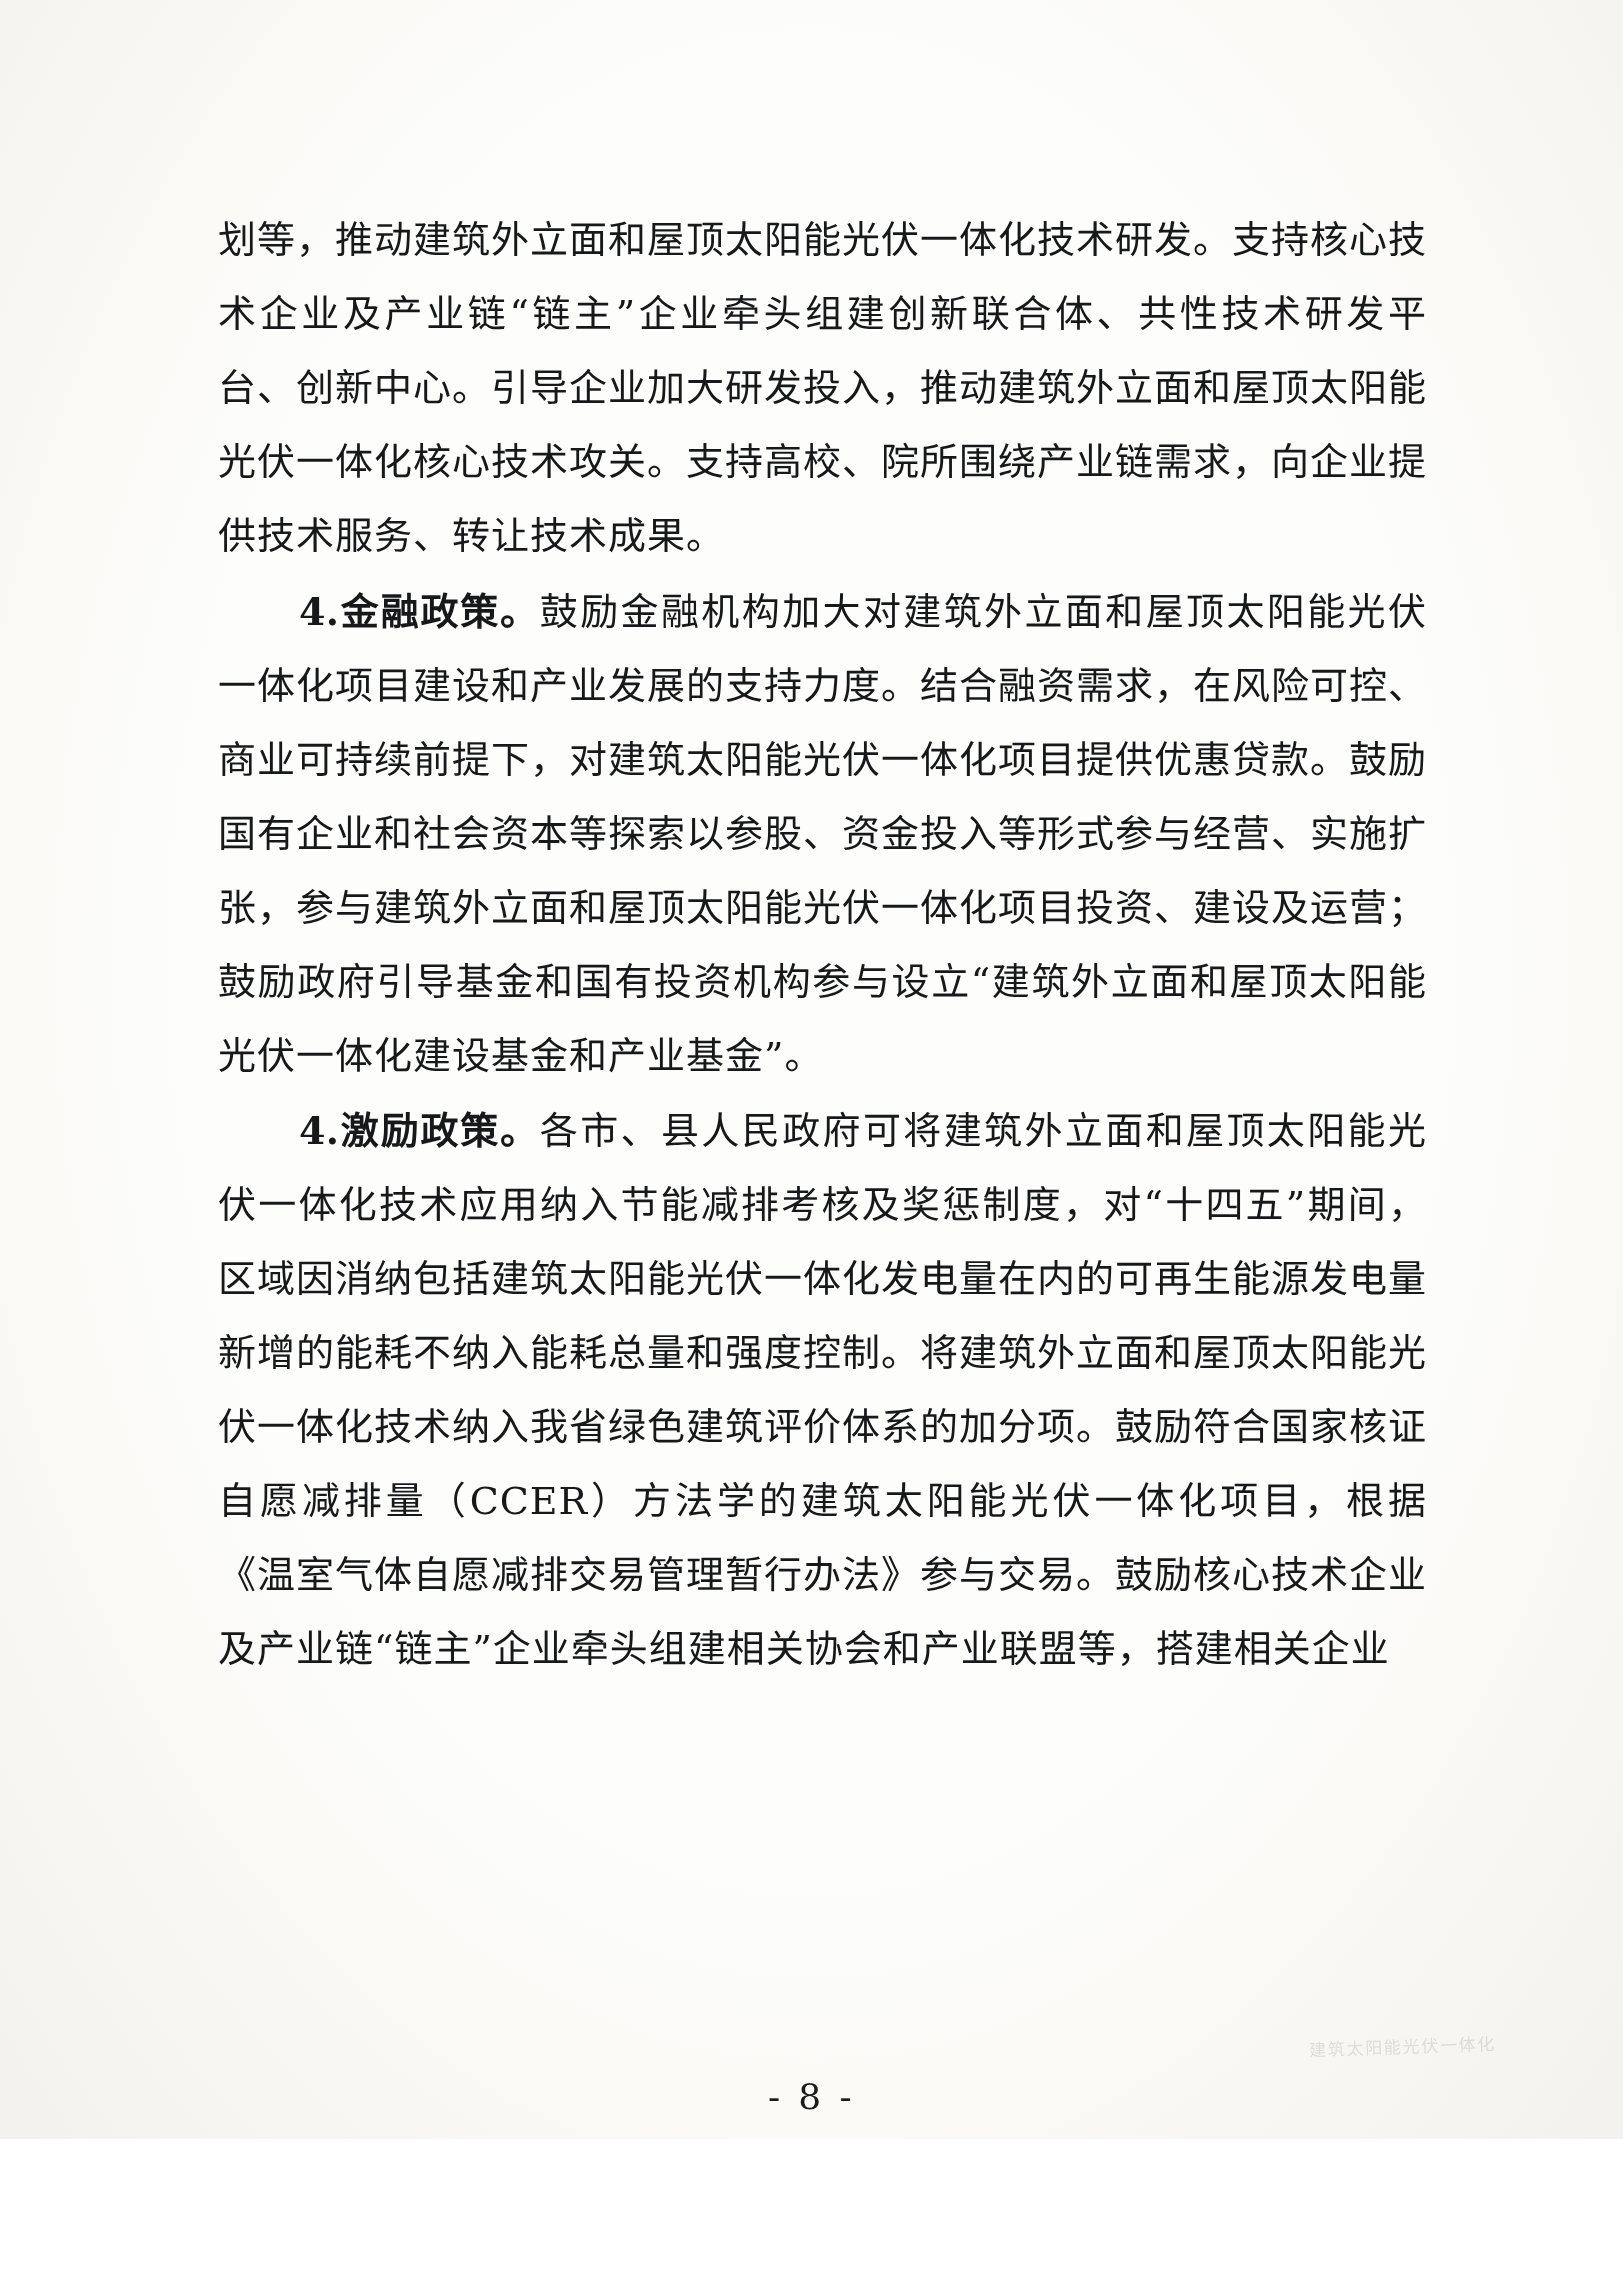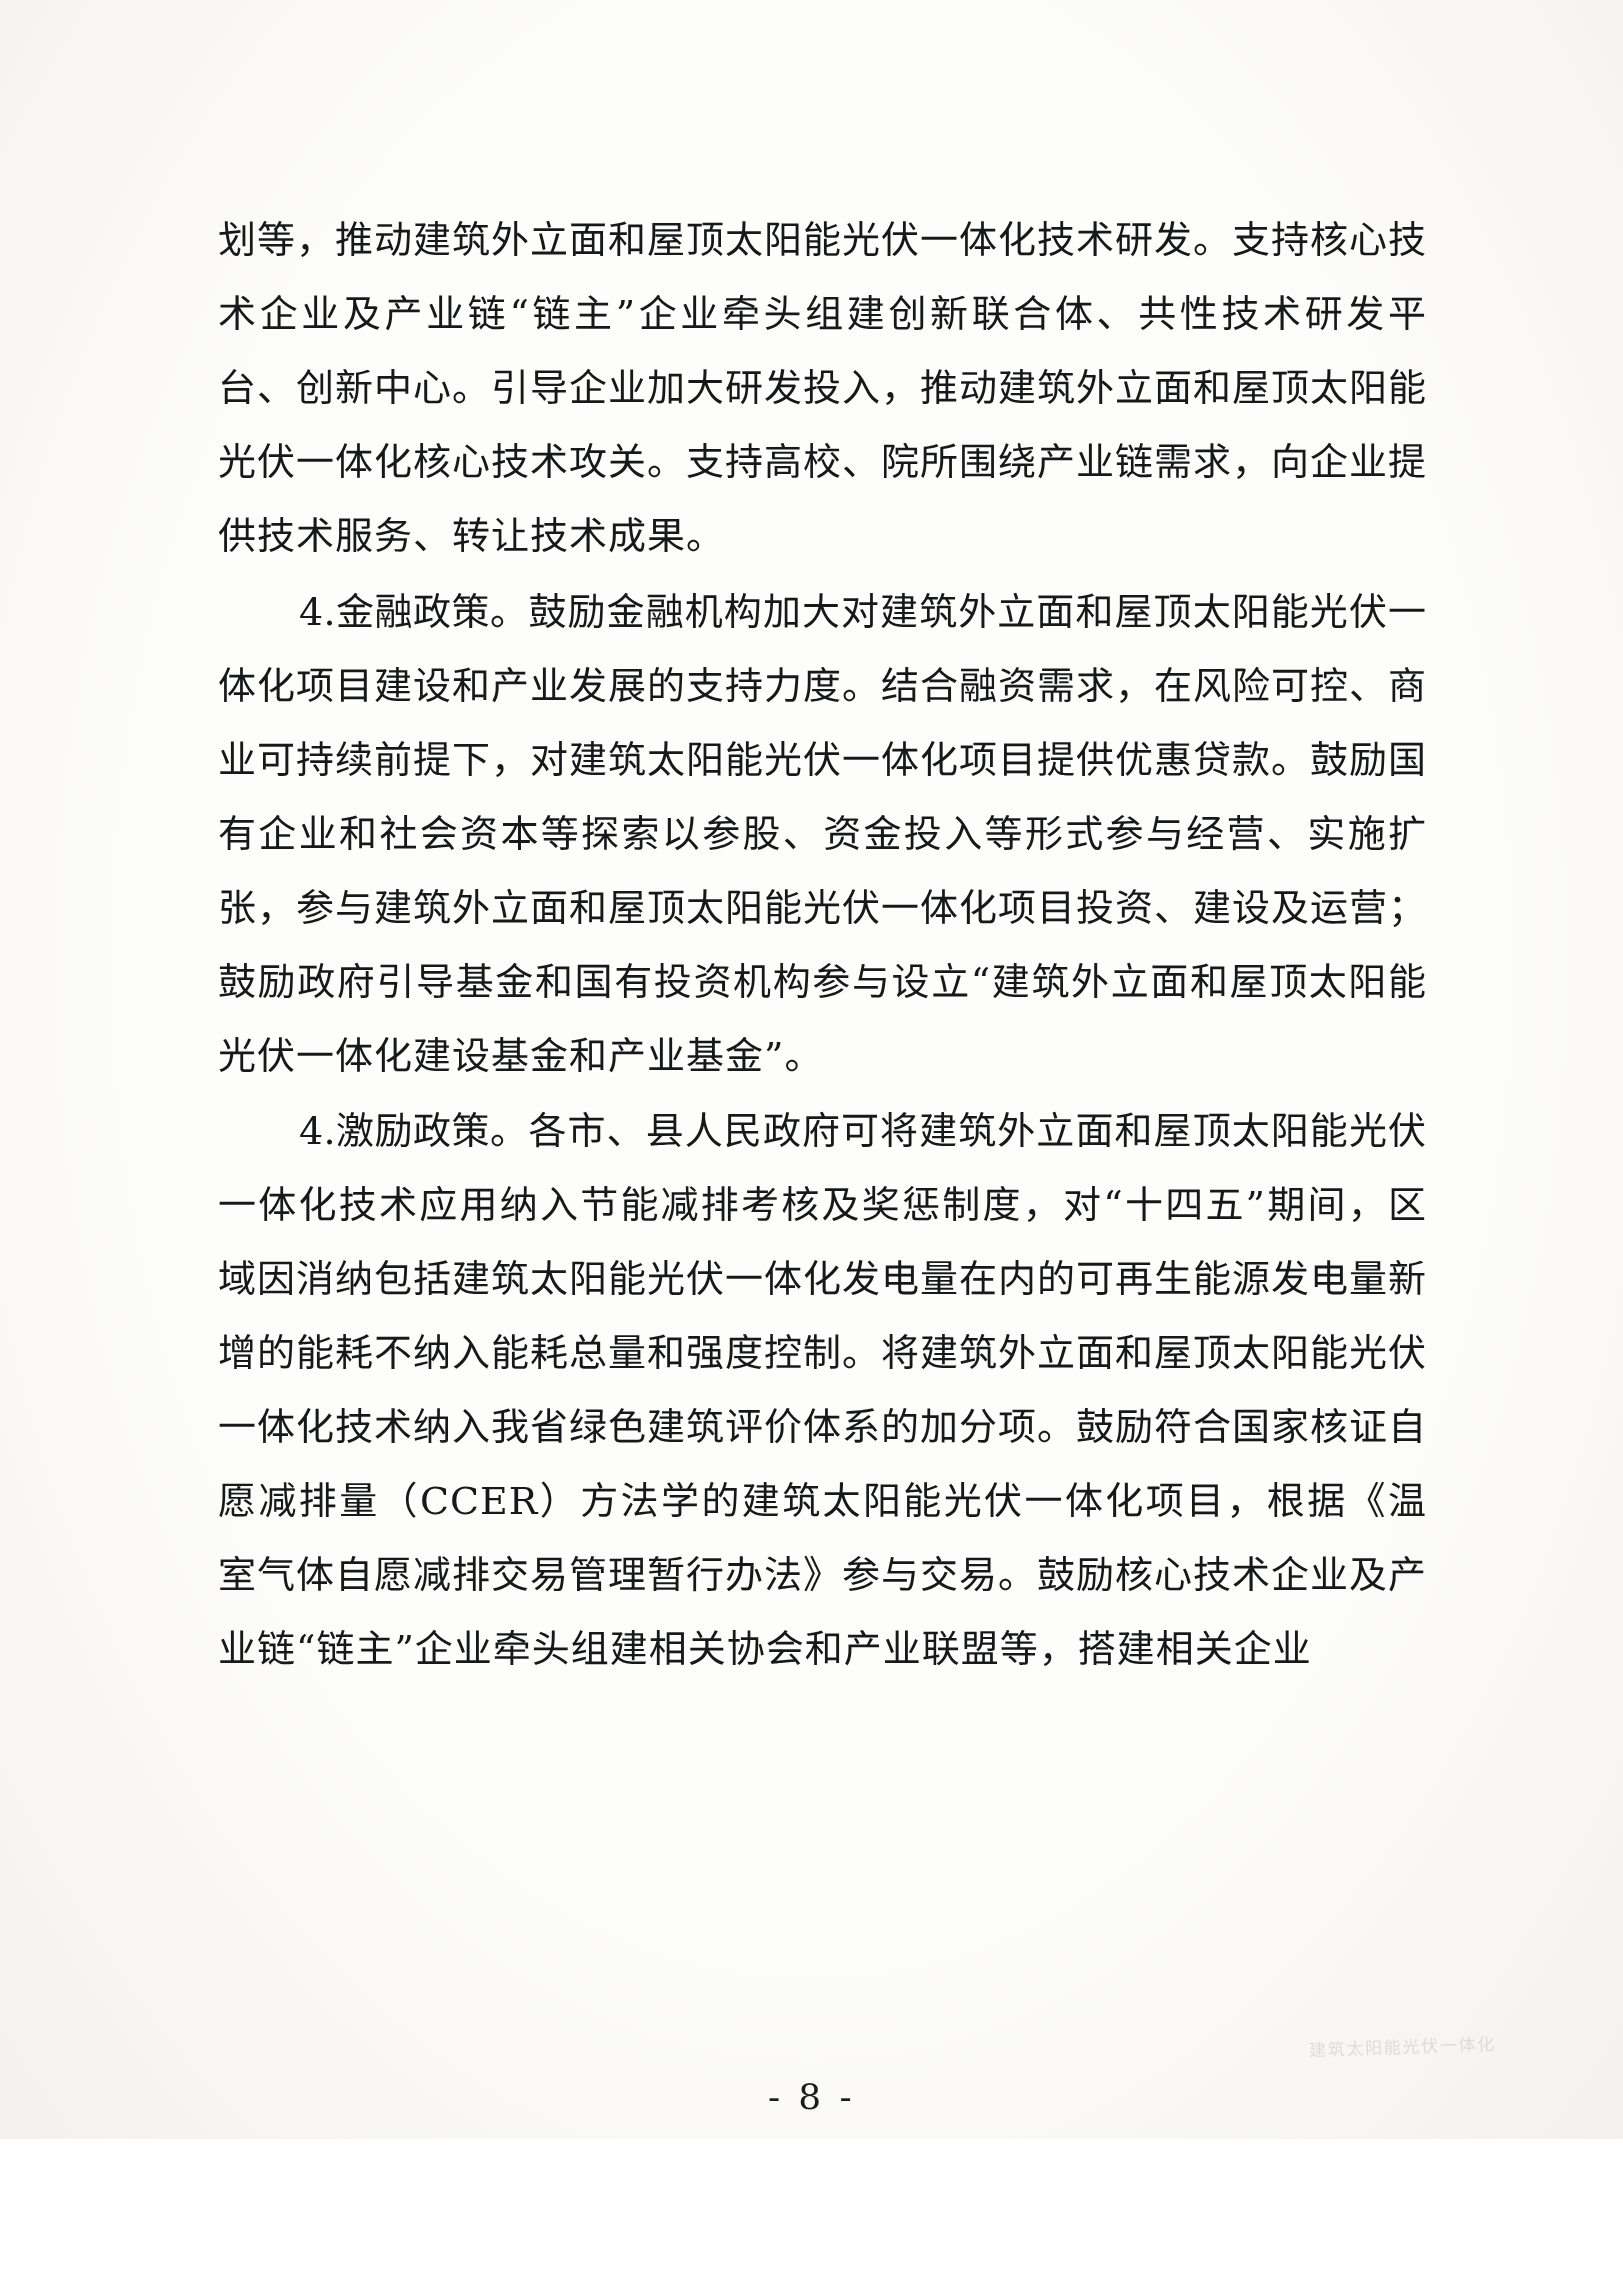--- a/index.html
+++ b/index.html
@@ -37,21 +37,21 @@
     letter-spacing: 1px;
     color: #17181a;
     text-align: justify;
     text-justify: inter-ideograph;
     font-family: "DejaVu Serif", "Liberation Serif", serif;
   }
   p.para.indent {
     text-indent: 81px;
   }
   .run-bold {
-    font-weight: 400;
+    font-weight: 700;
     letter-spacing: 0.4px;
   }
   .page-number {
     position: absolute;
     left: 0;
     right: 0;
     top: 2076px;
     text-align: center;
     font-size: 36px;
     color: #1a1b1d;

